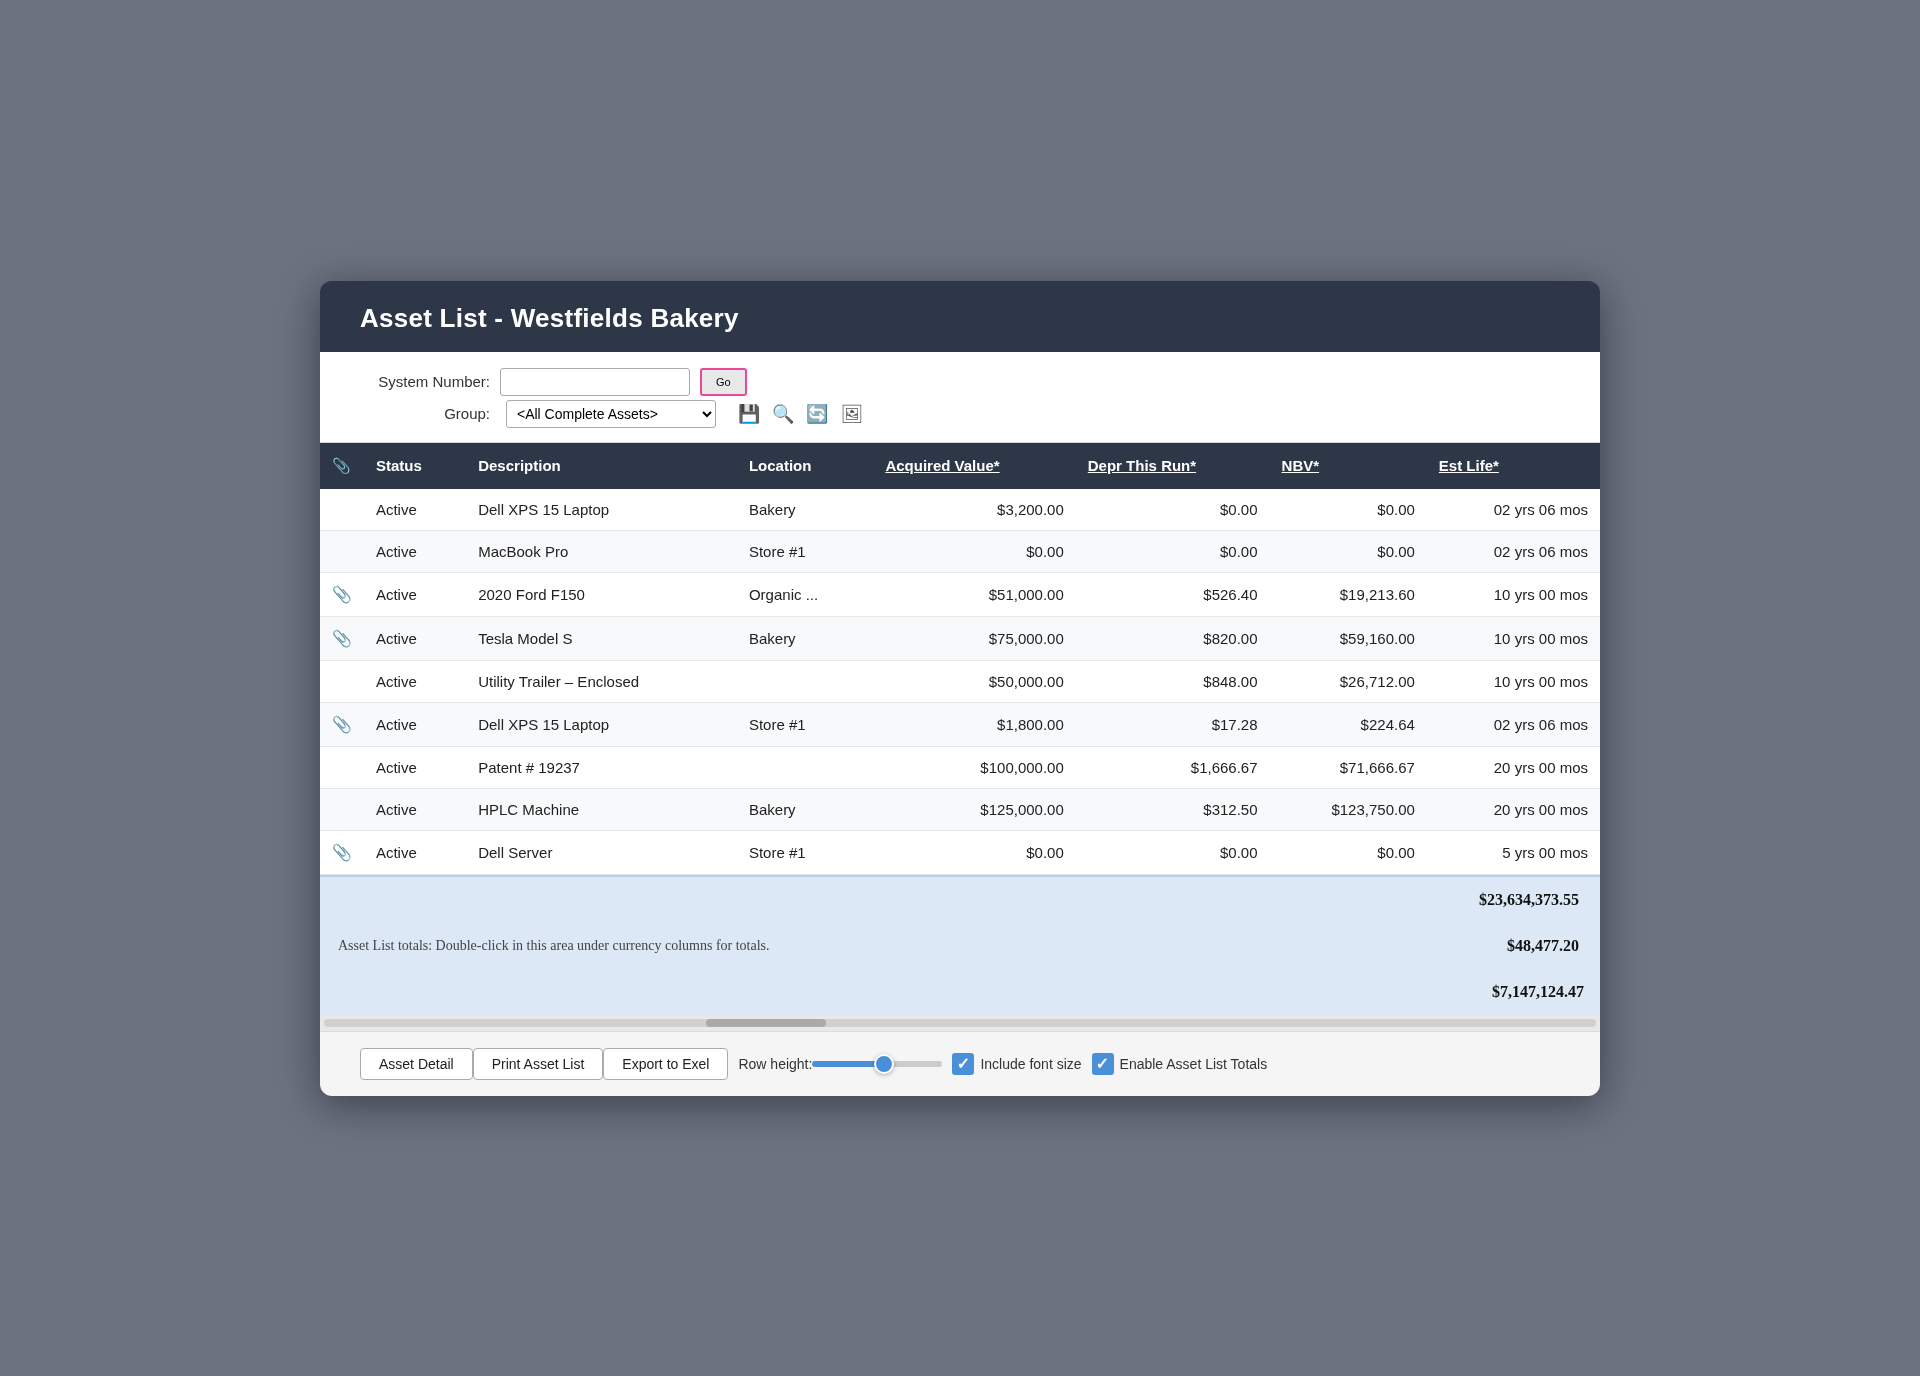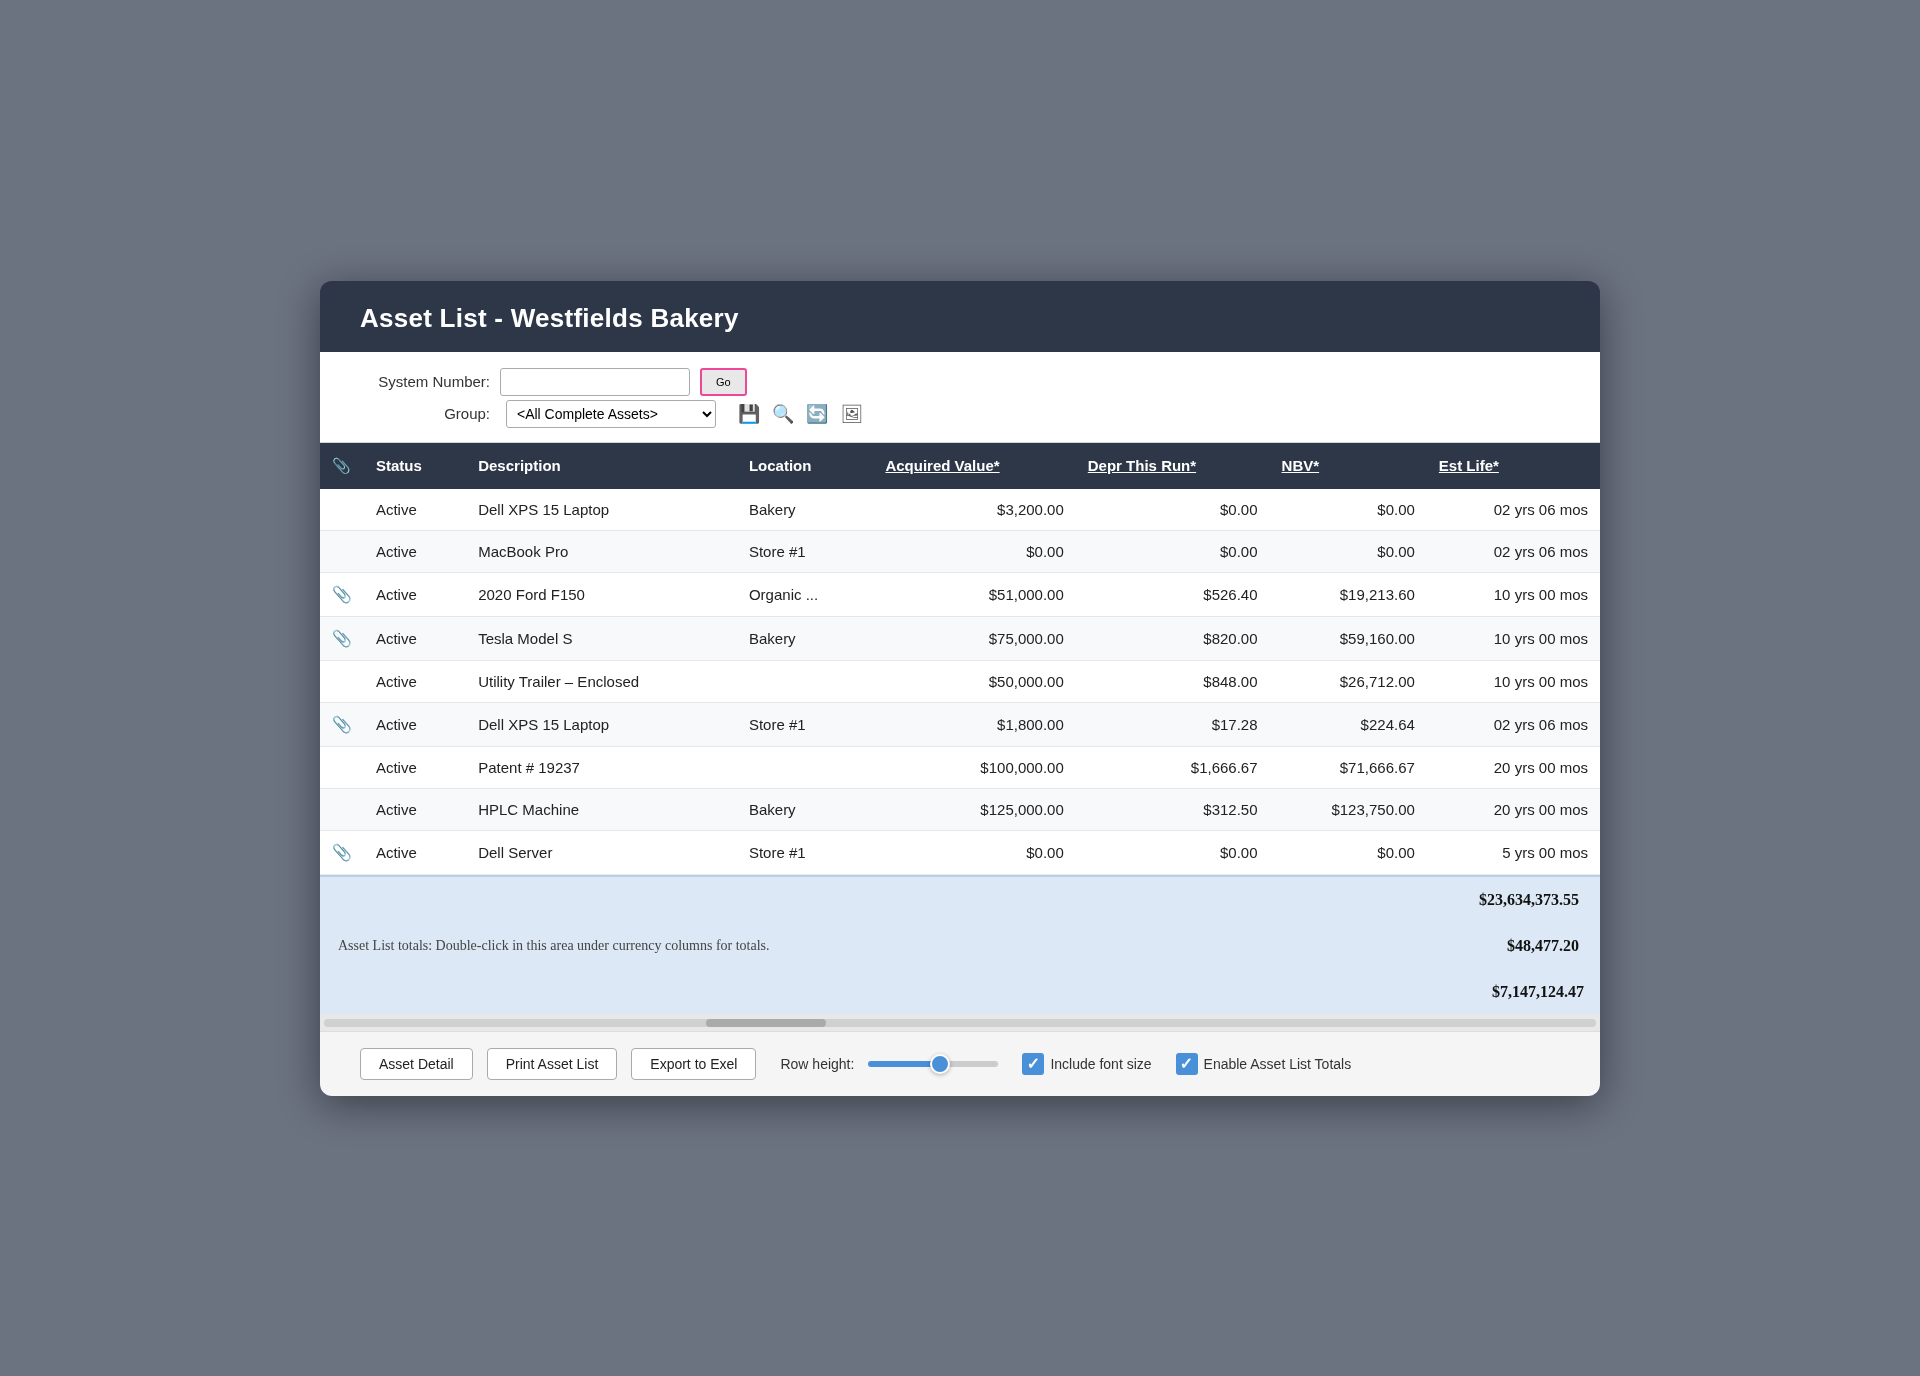--- a/index.html
+++ b/index.html
@@ -179,21 +179,20 @@
       border-radius: 4px;
       position: absolute;
       left: 30%;
     }
     
     .footer {
       background: #f5f5f5;
       padding: 16px 40px;
       display: flex;
       align-items: center;
-      gap: 14px;
       border-top: 1px solid #ddd;
       flex-wrap: wrap;
     }
     .footer-btn {
       background: #fff;
       border: 1px solid #aaa;
       border-radius: 4px;
       padding: 7px 18px;
       font-size: 14px;
       cursor: pointer;

